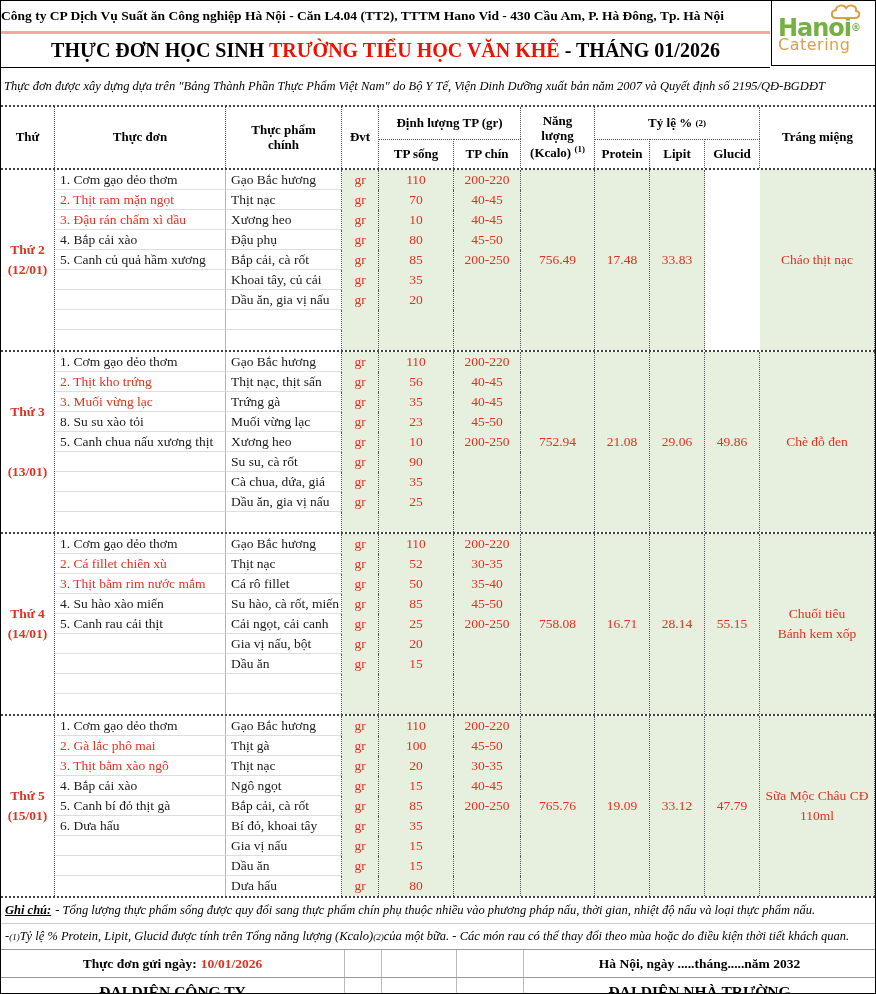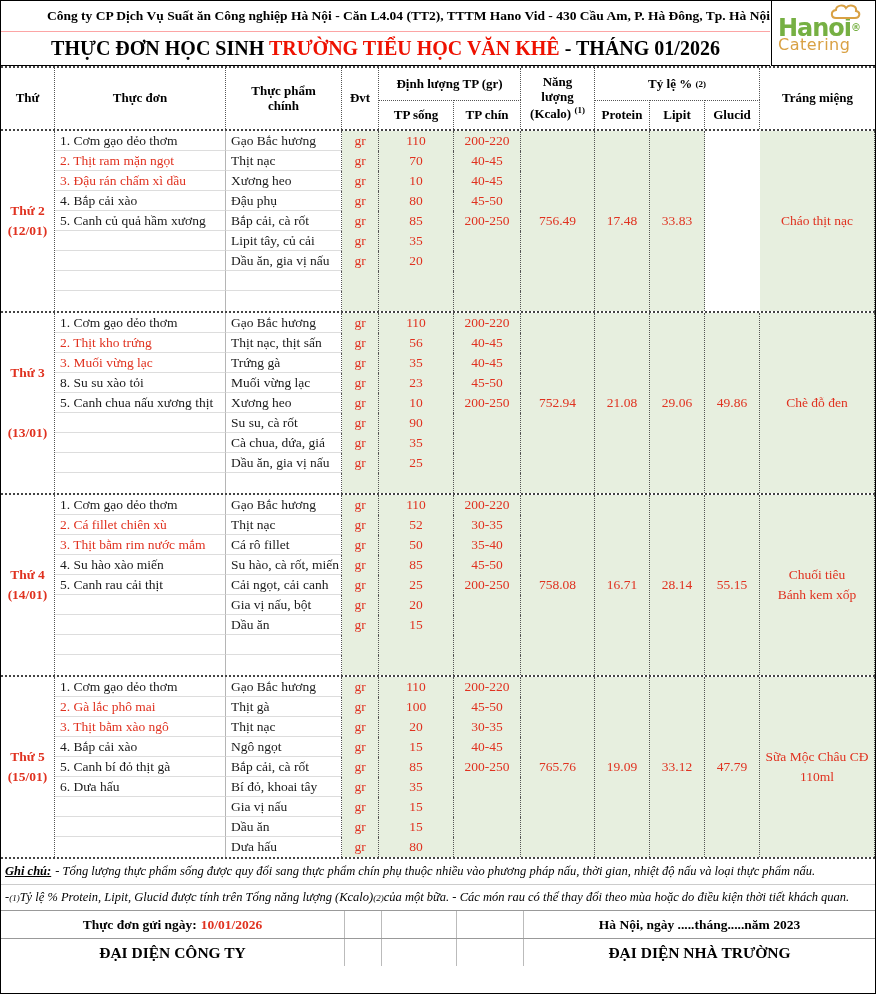--- a/index.html
+++ b/index.html
@@ -1,20 +1,20 @@
 <!DOCTYPE html>
 <html style="--red: #e03220; --title-red: #ee1100; --green: #e7efdf; --logo-green: #76b043; --logo-orange: #d9a144;"><head>
 <meta charset="utf-8">
 <style>
   html,body{margin:0;padding:0;background:#fff;}
   .page{width:876px;height:994px;border:1px solid #000;box-sizing:border-box;position:relative;
         font-family:"Liberation Serif","DejaVu Serif",serif;background:#fff;overflow:hidden;}
   
-  .band-company{width:769px;height:30px;line-height:30px;text-align:right;font-weight:bold;
-      font-size:13.5px;border-bottom:1px solid #fca5a5;white-space:nowrap;overflow:hidden;}
+  .band-company{width:769px;height:30px;line-height:30px;text-align:left;font-weight:bold;
+      font-size:13.5px;border-bottom:3px solid #fca5a5;white-space:nowrap;overflow:hidden;}
   .band-title{width:769px;height:33px;line-height:33px;text-align:center;font-weight:bold;
       font-size:20px;border-bottom:1px solid #000;white-space:nowrap;overflow:hidden;}
   .band-title .school{color:var(--title-red);}
   .logo-box{position:absolute;top:0;right:0;width:104px;height:65px;border-left:1px solid #000;
       border-bottom:1px solid #000;background:#fff;text-align:left;padding:2px 16px 0 6px;box-sizing:border-box;}
   .logo-main{font-family:"DejaVu Sans","Liberation Sans",sans-serif;font-weight:bold;font-size:24px;
       color:var(--logo-green);line-height:22px;letter-spacing:-1px;margin-top:14px;}
   .logo-dot{font-size:10px;vertical-align:top;}
   .logo-sub{font-family:"DejaVu Sans","Liberation Sans",sans-serif;font-size:16px;color:var(--logo-orange);
       line-height:12px;letter-spacing:.5px;}
@@ -70,20 +70,21 @@
   </div>
 
   <div class="logo-box">
     <svg class="logo-hat" width="34" height="18" viewBox="0 0 34 18">
       <path d="M7 14 C2 14 1 7 7 6 C7 1 15 0 17 4 C20 0 28 1 27 7 C32 8 31 14 26 14 Z" fill="#fff" stroke="#d9a144" stroke-width="2"></path>
     </svg>
     <div class="logo-main"><span>Hanoi</span><span class="logo-dot">®</span></div>
     <div class="logo-sub">Catering</div>
   </div>
 
+  <div class="band-subtitle">Thực đơn được xây dựng dựa trên "Bảng Thành Phần Thực Phẩm Việt Nam" do Bộ Y Tế, Viện Dinh Dưỡng xuất bản năm 2007 và Quyết định số 2195/QĐ-BGDĐT</div>
 
   <div class="cols thead">
     <div class="hc" style="grid-area:1/1/3/2">Thứ</div>
     <div class="hc" style="grid-area:1/2/3/3">Thực đơn</div>
     <div class="hc" style="grid-area:1/3/3/4">
         <span style="width:70px">Thực phẩm chính</span>
       </div>
     <div class="hc" style="grid-area:1/4/3/5">Đvt</div>
     <div class="hc" style="grid-area:1/5/2/7">Định lượng TP (gr)</div>
     <div class="hc sub" style="grid-area:2/5/3/6">TP sống</div>
@@ -125,21 +126,21 @@
         <div class="c ing" style="grid-area: 4 / 3 / 5 / 4;">Đậu phụ</div>
         <div class="c g" style="grid-area: 4 / 4 / 5 / 5;">gr</div>
         <div class="c g" style="grid-area: 4 / 5 / 5 / 6;">80</div>
         <div class="c g" style="grid-area: 4 / 6 / 5 / 7;">45-50</div>
         <div class="c menu" style="grid-area: 5 / 2 / 6 / 3;">5. Canh củ quả hầm xương</div>
         <div class="c ing" style="grid-area: 5 / 3 / 6 / 4;">Bắp cải, cà rốt</div>
         <div class="c g" style="grid-area: 5 / 4 / 6 / 5;">gr</div>
         <div class="c g" style="grid-area: 5 / 5 / 6 / 6;">85</div>
         <div class="c g" style="grid-area: 5 / 6 / 6 / 7;">200-250</div>
         <div class="c menu" style="grid-area: 6 / 2 / 7 / 3;"></div>
-        <div class="c ing" style="grid-area: 6 / 3 / 7 / 4;">Lipit tây, củ cải</div>
+        <div class="c ing" style="grid-area: 6 / 3 / 7 / 4;">Khoai tây, củ cải</div>
         <div class="c g" style="grid-area: 6 / 4 / 7 / 5;">gr</div>
         <div class="c g" style="grid-area: 6 / 5 / 7 / 6;">35</div>
         <div class="c g" style="grid-area: 6 / 6 / 7 / 7;"></div>
         <div class="c menu" style="grid-area: 7 / 2 / 8 / 3;"></div>
         <div class="c ing" style="grid-area: 7 / 3 / 8 / 4;">Dầu ăn, gia vị nấu</div>
         <div class="c g" style="grid-area: 7 / 4 / 8 / 5;">gr</div>
         <div class="c g" style="grid-area: 7 / 5 / 8 / 6;">20</div>
         <div class="c g" style="grid-area: 7 / 6 / 8 / 7;"></div>
         <div class="c menu" style="grid-area: 8 / 2 / 9 / 3;"></div>
         <div class="c ing" style="grid-area: 8 / 3 / 9 / 4;"></div>
@@ -349,21 +350,21 @@
   </div>
 
   <div class="sign sign1">
     <div class="sc">
       <span>Thực đơn gửi ngày:</span>
       <span class="date-red">10/01/2026</span>
     </div>
     <div class="sc"></div>
     <div class="sc"></div>
     <div class="sc"></div>
-    <div class="sc">Hà Nội, ngày .....tháng.....năm 2023</div>
+    <div class="sc">Hà Nội, ngày .....tháng.....năm 2032</div>
   </div>
   <div class="sign sign2">
     <div class="sc">ĐẠI DIỆN CÔNG TY</div>
     <div class="sc"></div>
     <div class="sc"></div>
     <div class="sc"></div>
     <div class="sc">ĐẠI DIỆN NHÀ TRƯỜNG</div>
   </div>
 
 </div>

